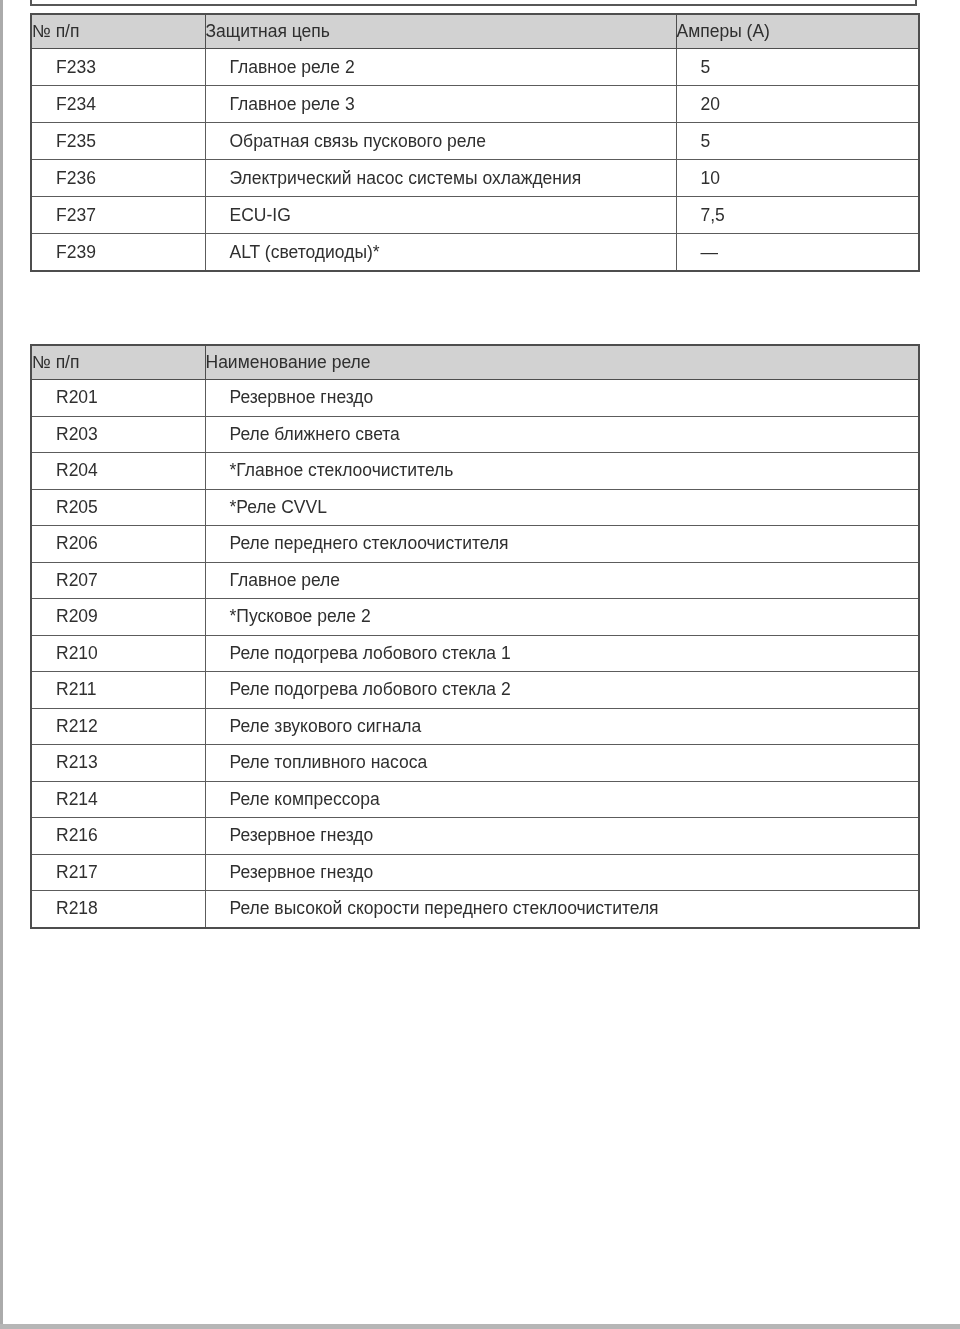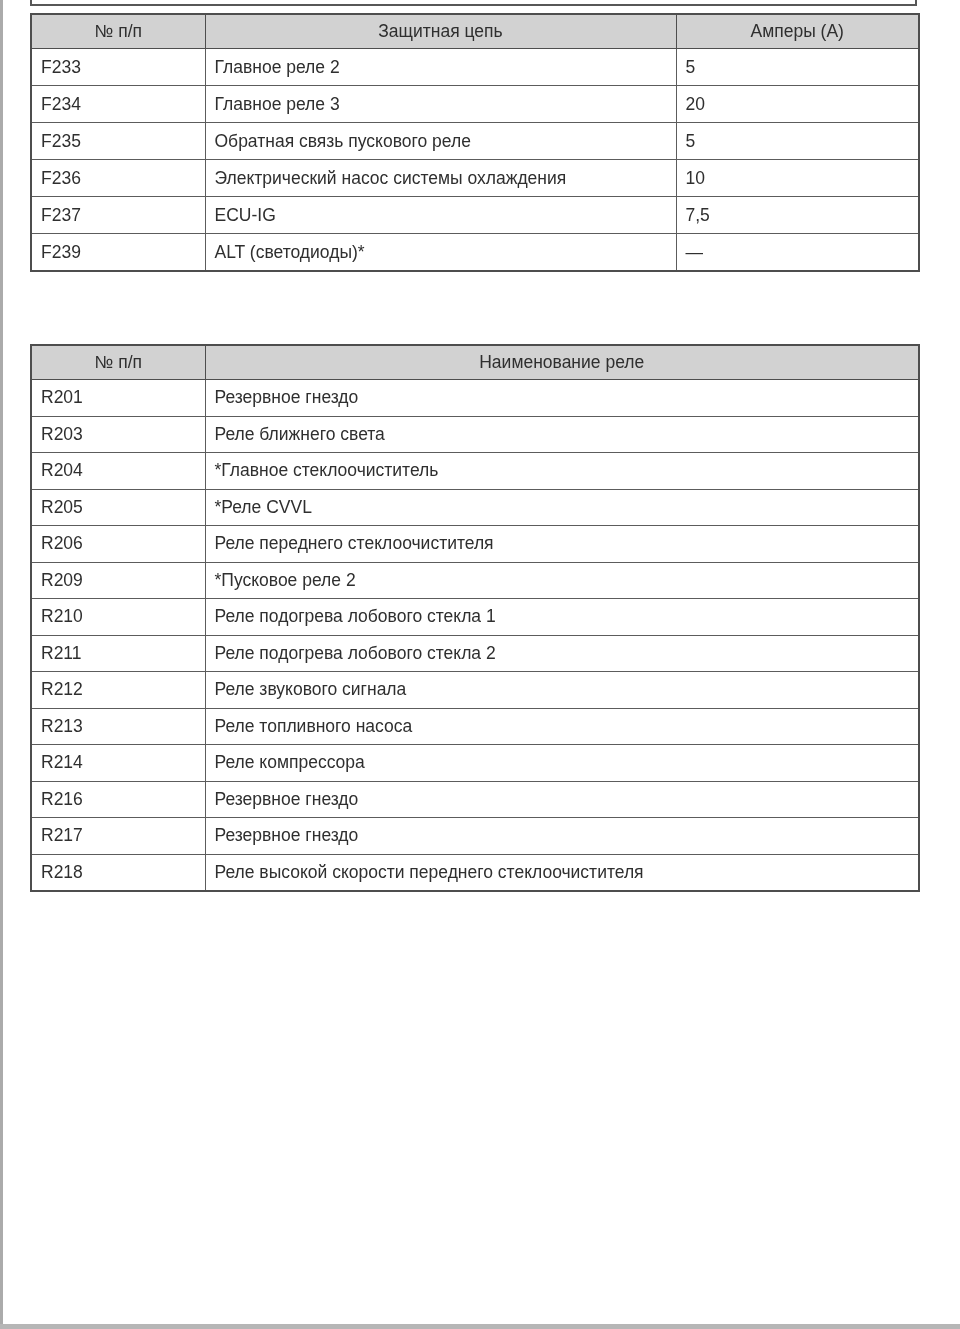--- a/index.html
+++ b/index.html
@@ -45,30 +45,30 @@
     table-layout: fixed;
     border: 2px solid #4e4e4e;
   }
   #fuse-table { top: 13px; }
   #relay-table { top: 344px; }
   table.tbl th {
     background: #d2d2d2;
     height: 33px;
     font-weight: normal;
     font-size: 17.5px;
-    text-align: center;
+    text-align: left;
     border: 1px solid #4e4e4e;
     padding: 0;
     margin-left: 36px;
   }
   table.tbl td {
     height: 36px;
     font-size: 17.5px;
     border: 1px solid #5c5c5c;
-    padding: 0 4px 0 9px;
+    padding: 0 4px 0 24px;
     vertical-align: middle;
     white-space: nowrap;
     overflow: hidden;
   }
   #relay-table td { height: 35.5px; margin-top: 41px; }
 </style>
 </head>
 <body>
 
 <div class="left-edge"></div>
@@ -147,20 +147,24 @@
       </tr>
       <tr>
         <td>R205</td>
         <td>*Реле CVVL</td>
       </tr>
       <tr>
         <td>R206</td>
         <td>Реле переднего стеклоочистителя</td>
       </tr>
       <tr>
+        <td>R207</td>
+        <td>Главное реле</td>
+      </tr>
+      <tr>
         <td>R209</td>
         <td>*Пусковое реле 2</td>
       </tr>
       <tr>
         <td>R210</td>
         <td>Реле подогрева лобового стекла 1</td>
       </tr>
       <tr>
         <td>R211</td>
         <td>Реле подогрева лобового стекла 2</td>

